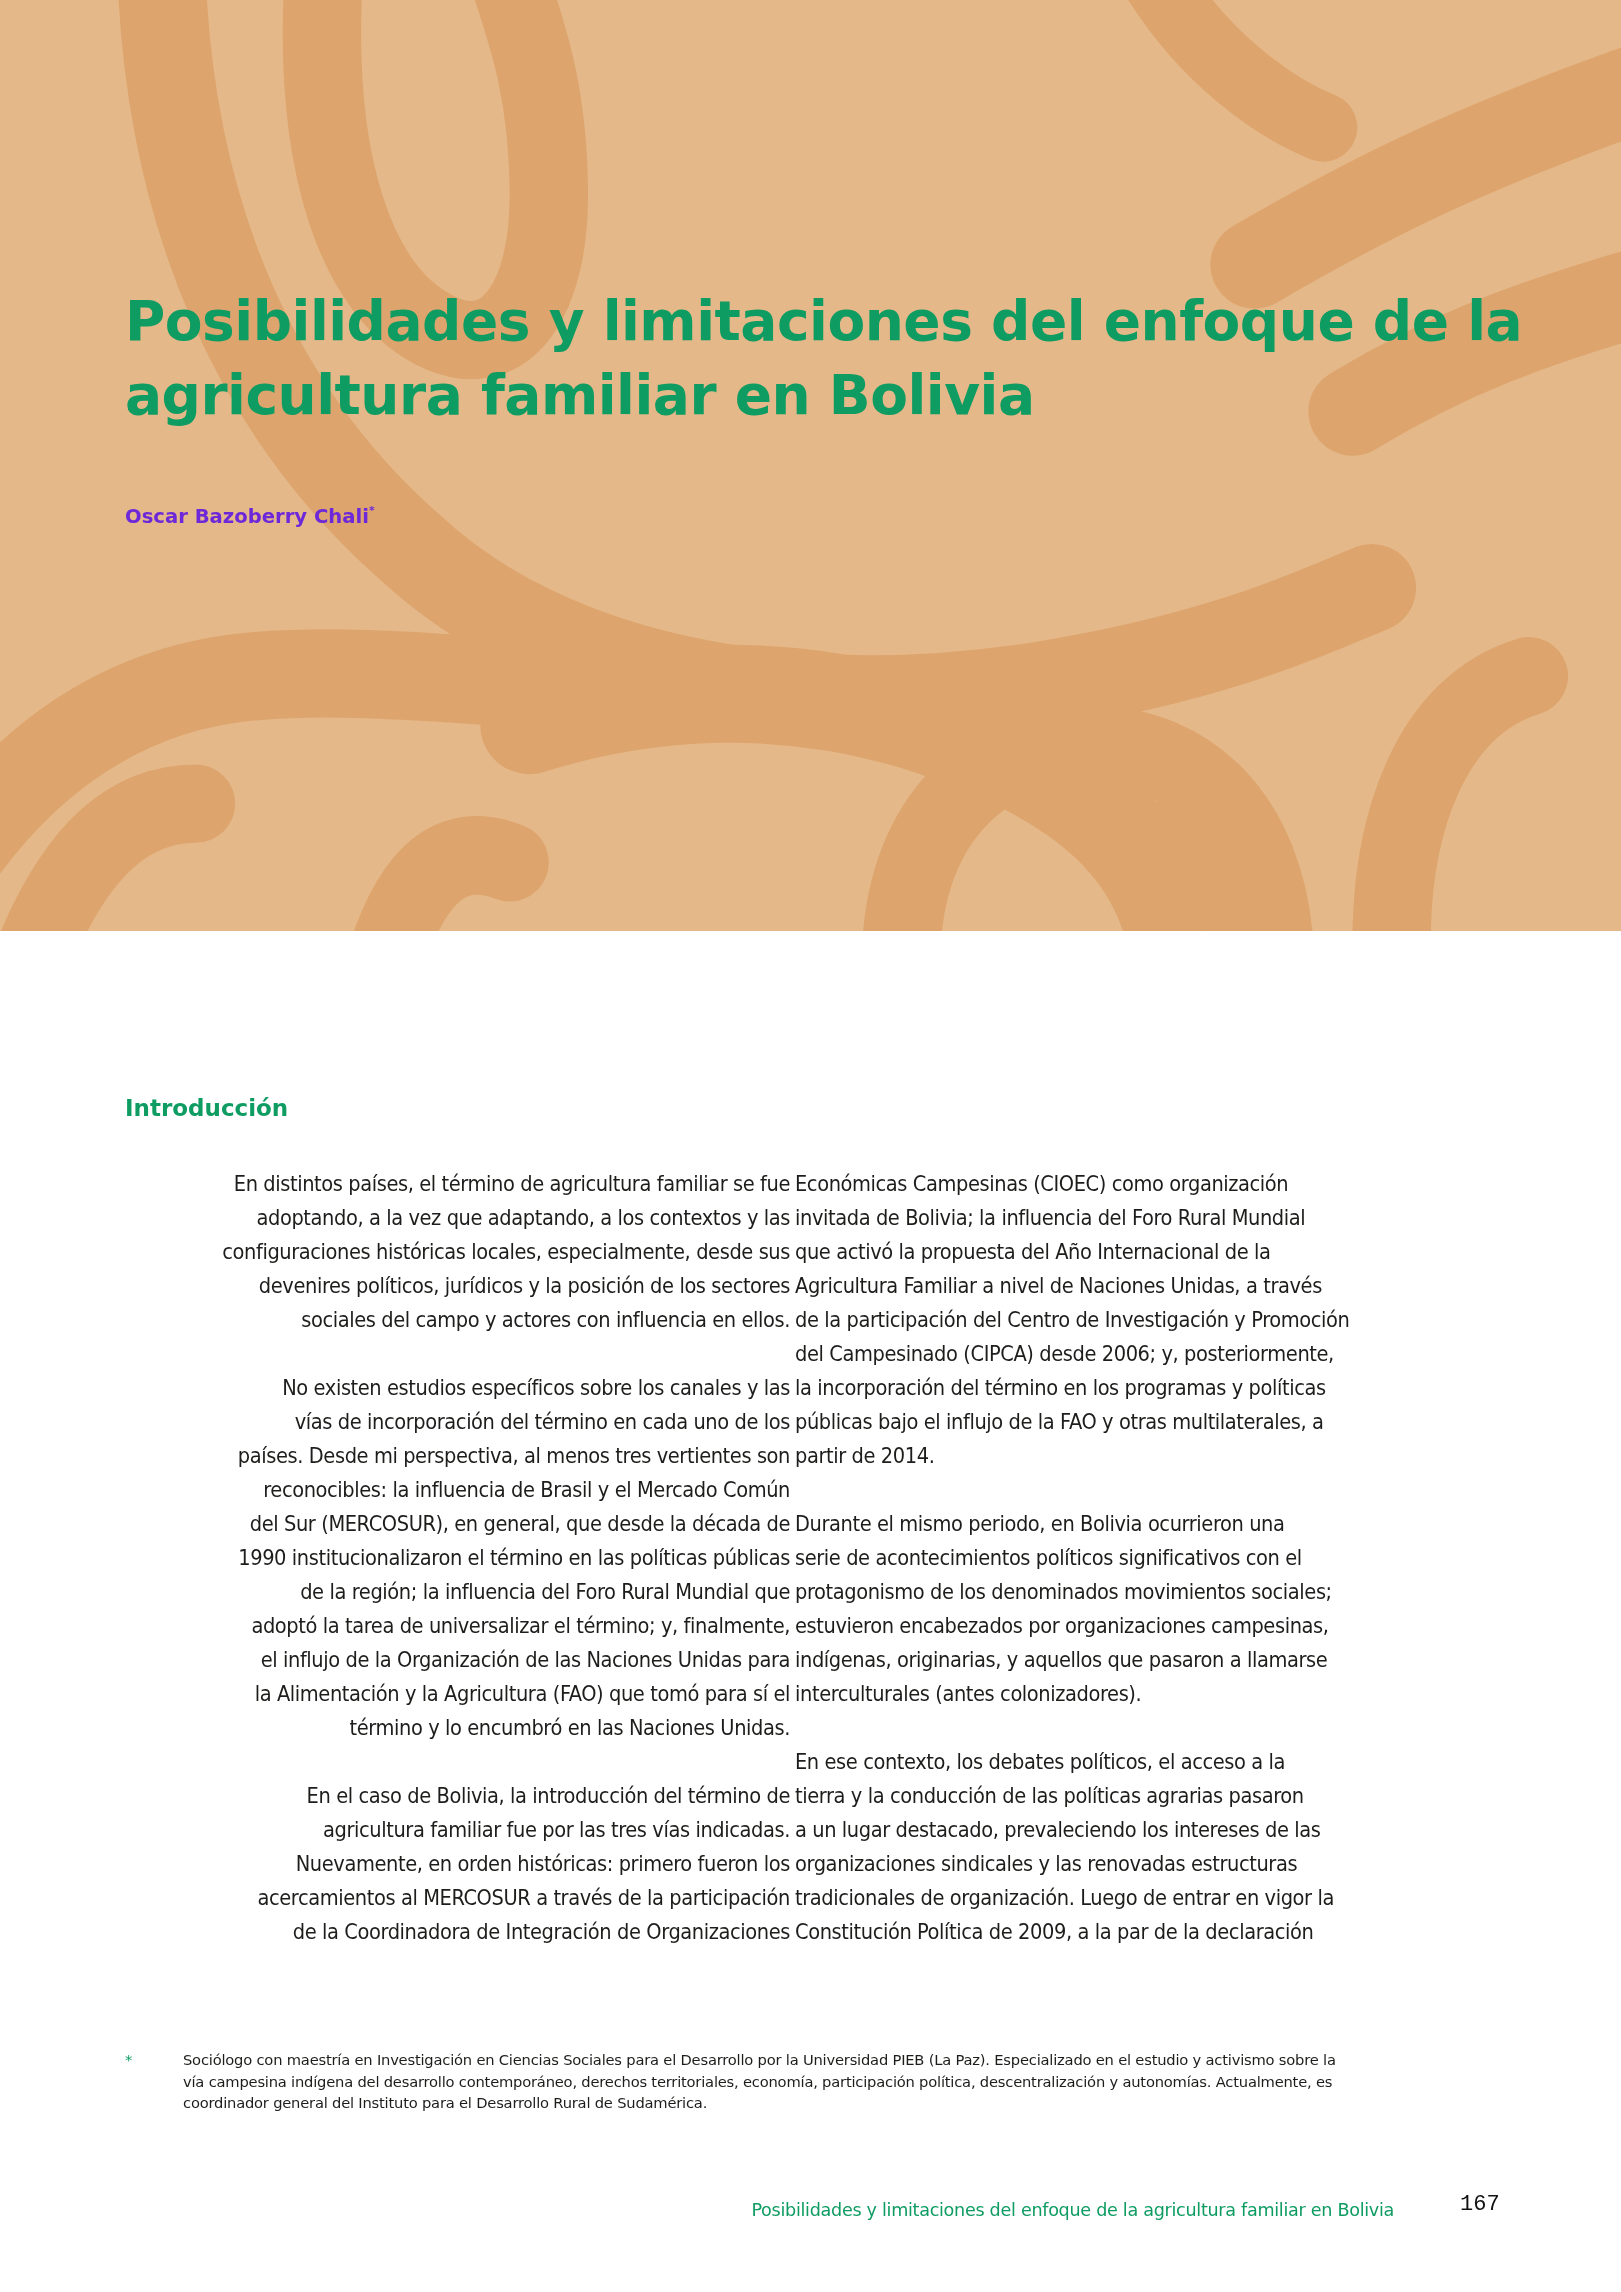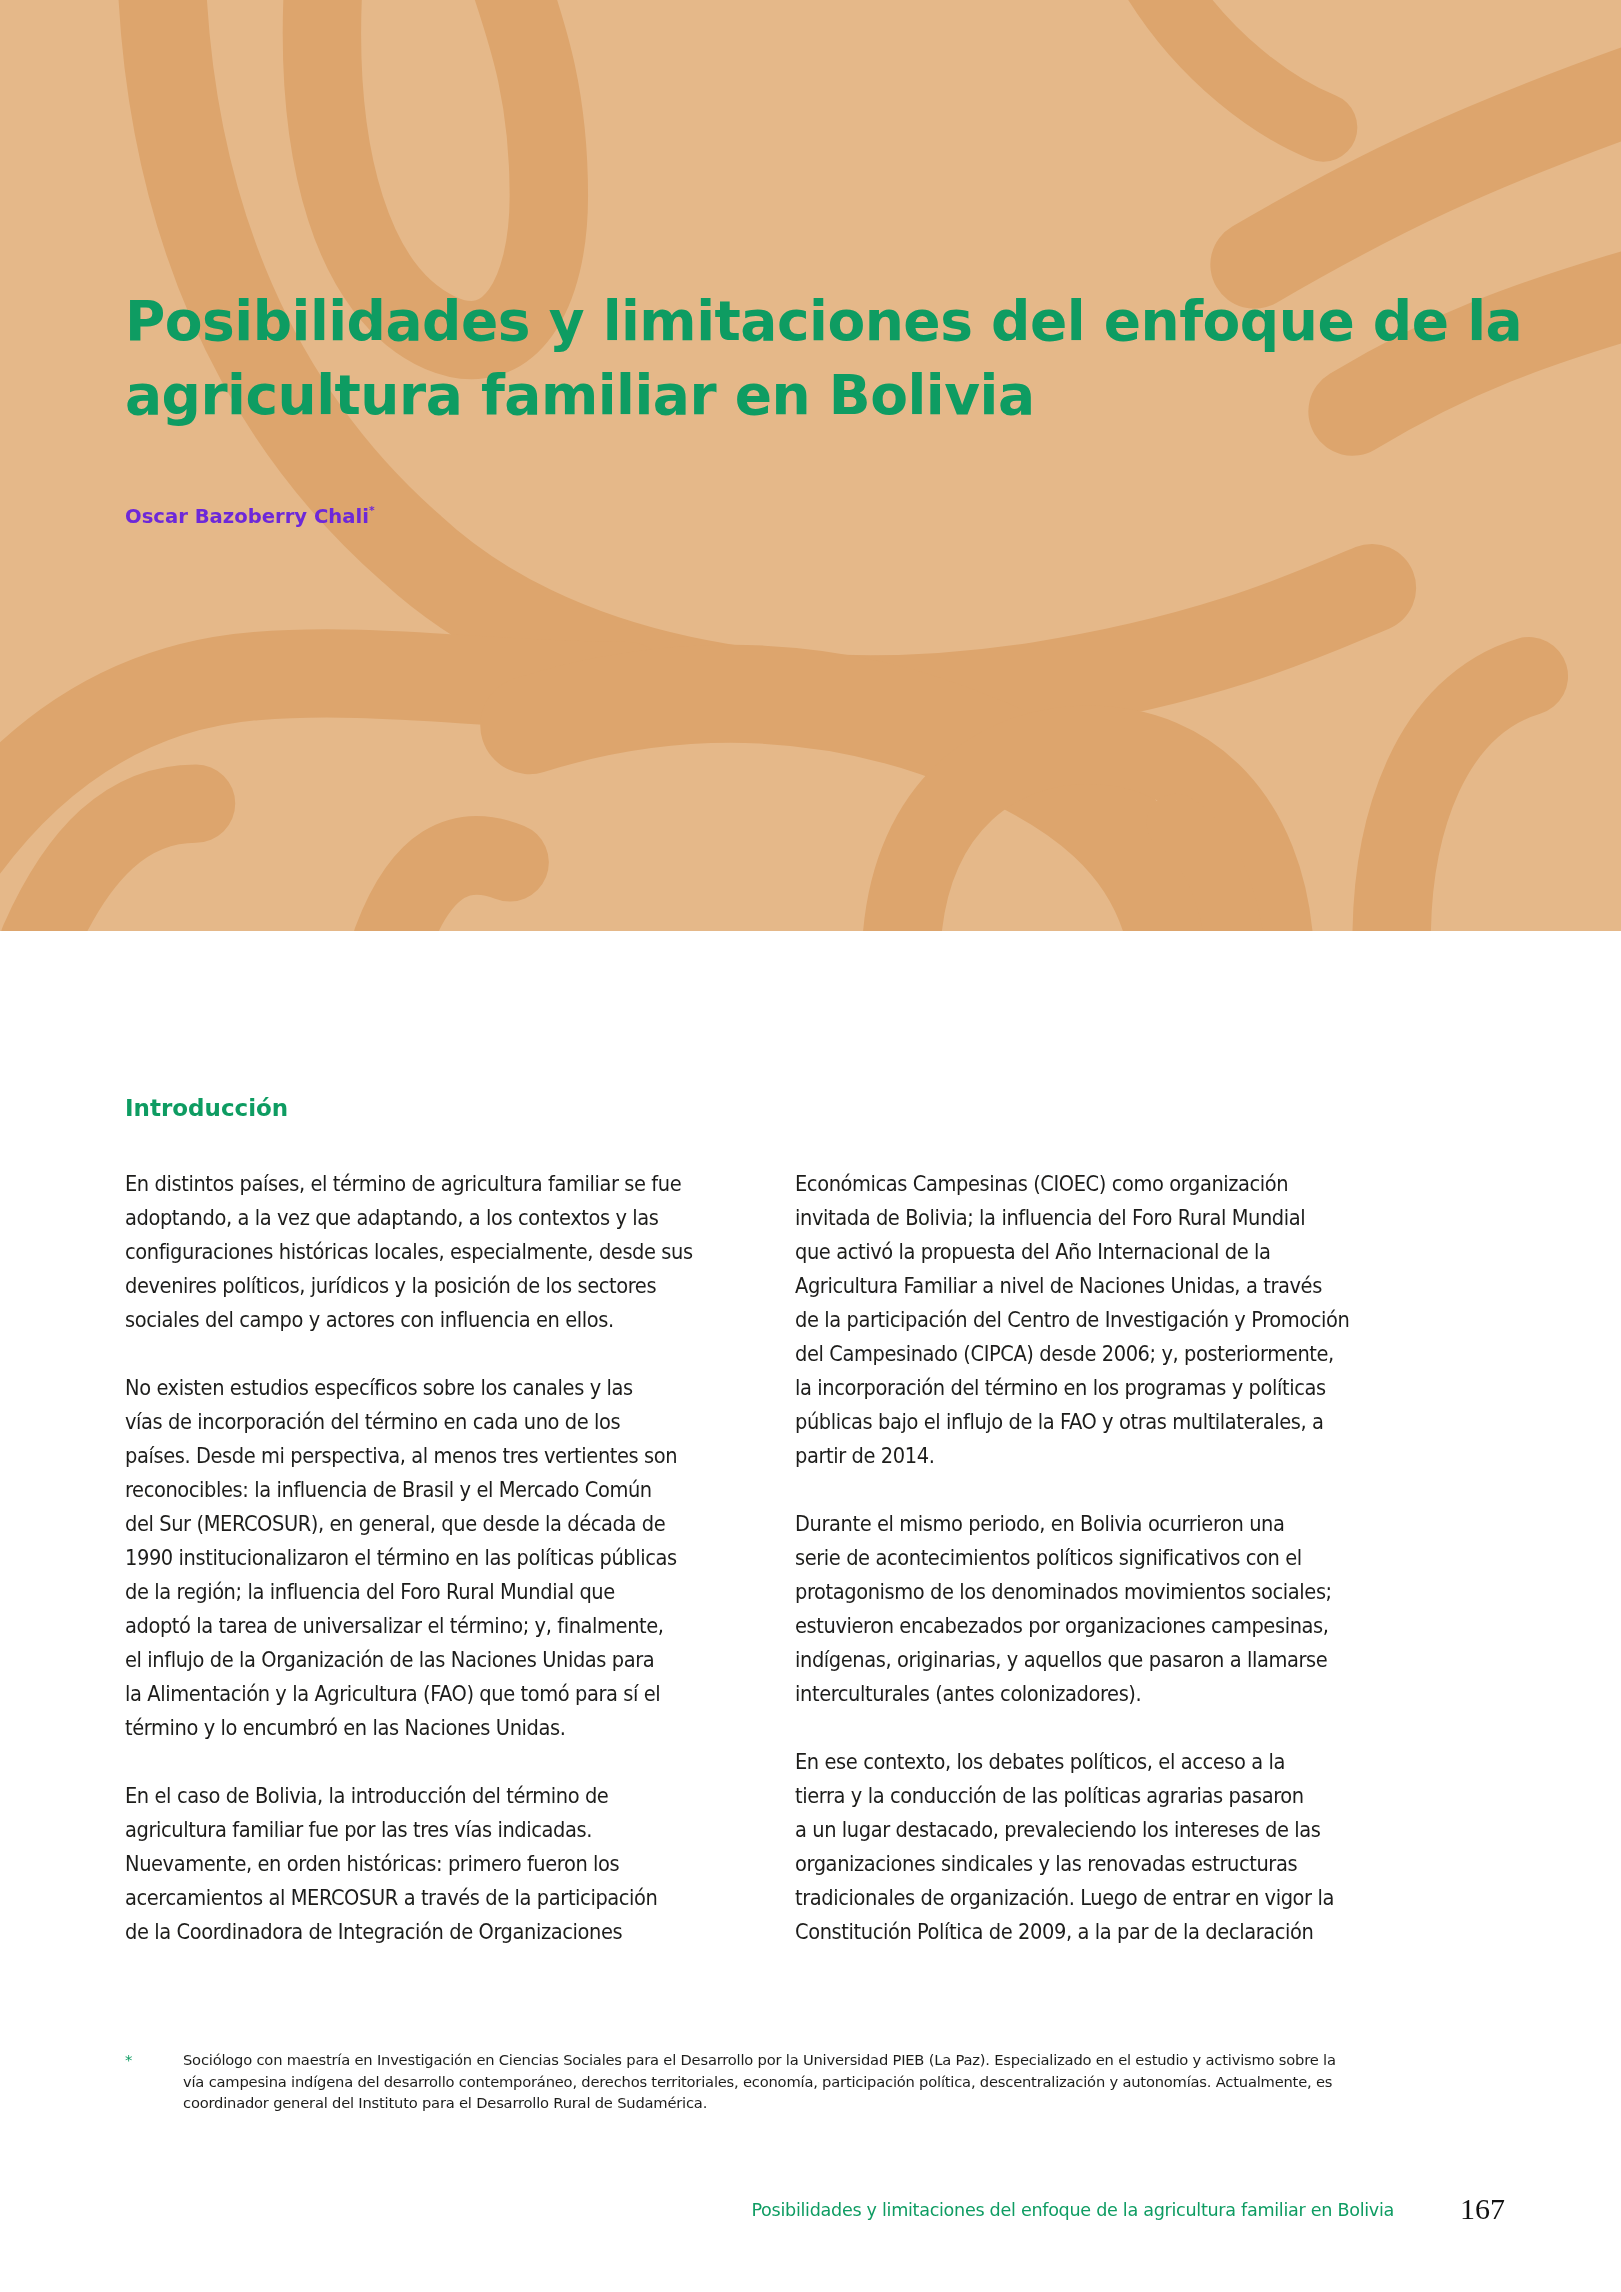--- a/index.html
+++ b/index.html
@@ -30,37 +30,37 @@
     position: absolute; left: 125px; top: 1095px; margin: 0;
     font-family: "DejaVu Sans", sans-serif; font-weight: bold;
     font-size: 23px; color: #0E9C62;
   }
   .col {
     position: absolute; top: 1167px; width: 676px;
     font-family: "DejaVu Sans Condensed", "DejaVu Sans", sans-serif;
     font-size: 21.6px; line-height: 34px; color: #1d1d1b;
   }
   .col p { margin: 0 0 34px 0; white-space: pre-line; letter-spacing: -0.4px; }
-  .col-left { left: 125px; }
+  .col-left { left: 114px; text-align: right; }
   .col-right { left: 795px; }
   .footnote {
     position: absolute; left: 125px; top: 2049px; width: 1392px;
     font-family: "DejaVu Sans", sans-serif; font-size: 14.7px; line-height: 21.6px;
     color: #1d1d1b;
   }
   .footnote .mark { position: absolute; left: 0; top: 0; color: #0E9C62; }
   .footnote .text { margin-left: 58px; white-space: pre-line; letter-spacing: -0.2px; }
   .running-footer {
     position: absolute; left: 686px; top: 2200px; width: 708px; text-align: right;
     font-family: "DejaVu Sans", sans-serif; font-size: 17.6px; color: #0E9C62;
     letter-spacing: -0.3px;
   }
   .page-number {
     position: absolute; left: 1460px; top: 2192px;
-    font-family: Liberation Serif, serif; font-size: 30px; color: #111111;
+    font-family: Liberation Mono, monospace; font-size: 22px; color: #111111;
   }
 </style>
 </head>
 <body>
 
 <div class="banner">
   <svg width="1621" height="931" viewBox="0 0 1654 950">
     <g fill="none" stroke="#DDA56D" stroke-linecap="round">
 
       <path d="M165,-20 C175,220 260,420 420,560 C560,690 800,740 1060,700 C1250,670 1350,620 1400,600" stroke-width="90"></path>

